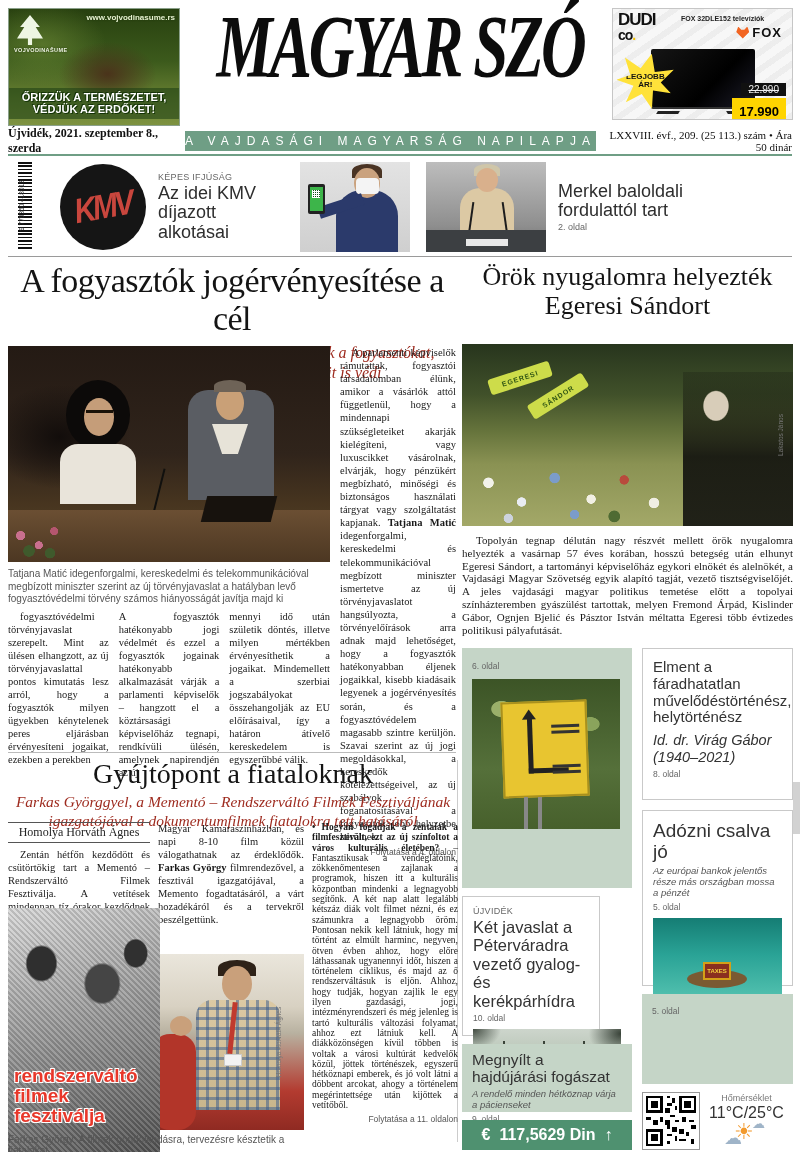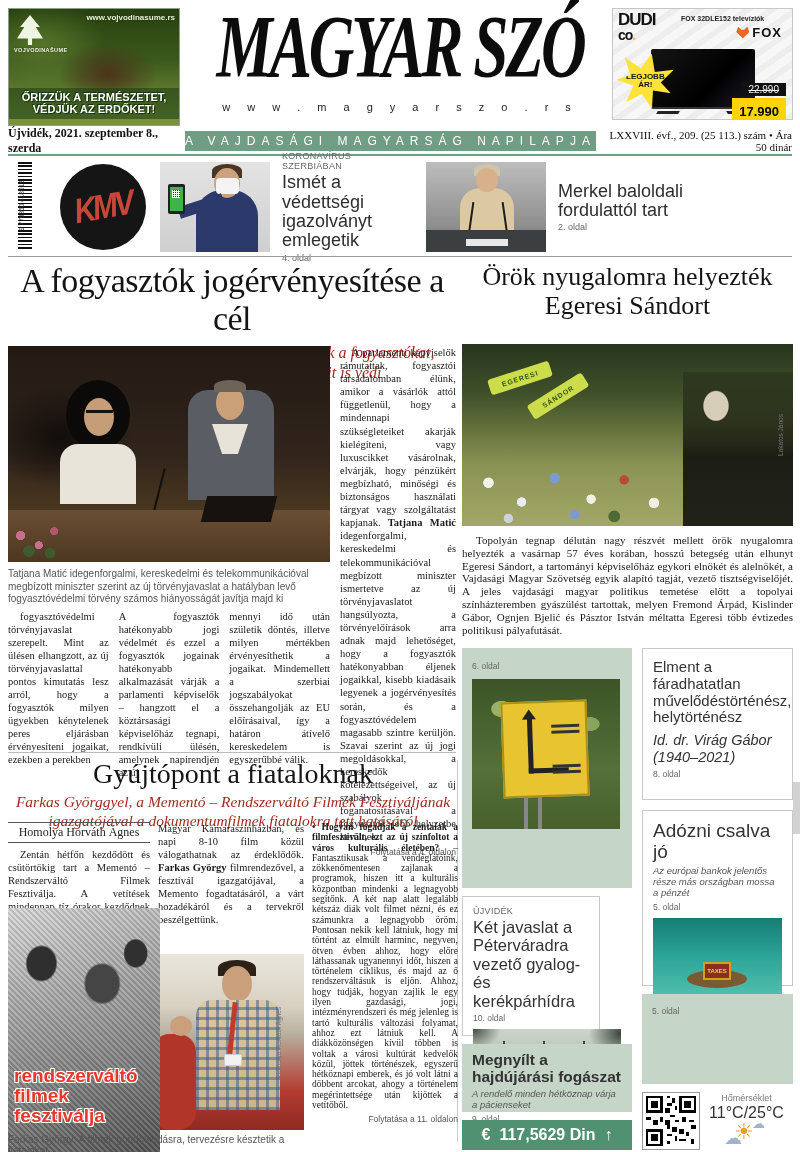--- a/index.html
+++ b/index.html
@@ -204,21 +204,21 @@
   .box-bridge { left:0; top:248px; width:138px; height:140px; padding:9px 10px; }
   .box-bridge .t { font-size:16.5px; }
   .bridge-photo { margin-top:6px; width:148px; height:46px; position:relative; overflow:hidden;
     background:
       radial-gradient(40px 30px at 0% 0%, rgba(30,40,30,.8), transparent 70%),
       radial-gradient(46px 34px at 100% 10%, rgba(30,40,30,.85), transparent 70%),
       linear-gradient(180deg,#cdd5cc,#a9bba7); }
   .bridge-line { position:absolute; left:0; right:0; top:20px; height:2px; background:#3a4439; }
   .bridge-post { position:absolute; top:12px; width:2px; height:10px; background:#3a4439; }
   .box-dental { left:0; top:396px; width:170px; height:68px; padding:7px 10px; }
-  .box-dental .t { font-size:15.5px;font-weight:bold; }
+  .box-dental .t { font-size:15.5px; }
   .euro-bar { left:0; top:472px; width:170px; height:30px; background:#4f9170; color:#fff; display:flex; align-items:center; justify-content:center; gap:9px; font:bold 16px "Liberation Sans",sans-serif; }
   .box-virag { left:180px; top:0; width:151px; height:152px; padding:10px; }
   .box-virag .t { font-size:15px; }
   .virag-name { font:italic 14.5px "Liberation Sans",sans-serif; color:#333; line-height:1.15; margin-top:6px; }
   .box-tax { left:180px; top:162px; width:151px; height:176px; padding:9px 10px; }
   .box-tax .t { font-size:19px; }
   .tax-photo { margin-top:6px; width:129px; height:82px; position:relative; overflow:hidden;
     background:linear-gradient(180deg,#157d74 0%, #2aa396 45%, #54c2b0 100%); }
   .tax-island { position:absolute; left:34px; bottom:12px; width:60px; height:18px; border-radius:50%; background:#7a5a32; }
   .tax-chest { position:absolute; left:50px; bottom:20px; width:28px; height:18px; background:#8a2f1f; border:2px solid #d4a017; display:flex; align-items:center; justify-content:center; }
@@ -248,21 +248,20 @@
       <div class="eco-brand">VOJVODINAŠUME</div>
     </div>
     <div class="eco-slogan">
       <span>ŐRIZZÜK A TERMÉSZETET,</span><br>
       <span>VÉDJÜK AZ ERDŐKET!</span>
     </div>
   </div>
 
   <div class="abs masthead">
     <div class="mast-title">MAGYAR SZÓ</div>
-    <div class="mast-site">w w w . m a g y a r s z o . r s</div>
   </div>
 
   <div class="abs tv-ad">
     <div class="dudi">
       <span>DUDI</span><br>
       <span class="co">co</span><span class="co dot">.</span>
     </div>
     <div class="tv-product">FOX 32DLE152 televíziók</div>
     <div class="fox-wrap">
       <div class="fox-head"></div>
@@ -287,34 +286,33 @@
   <div class="abs green-rule"></div>
 
   <div class="abs teasers">
     <div class="barcode-wrap">
       <div class="barcode"></div>
       <div class="barcode-num">9 770350 418013</div>
     </div>
     <div class="kmv-circle">
         <span>KMV</span>
       </div>
+    <div class="teaser-text">
+      <div class="kicker">KÉPES IFJÚSÁG</div>
+      <div class="teaser-title">Az idei KMV díjazott alkotásai</div>
+    </div>
     <div class="covid-photo">
       <div class="cp-body"></div>
       <div class="cp-hair"></div>
       <div class="cp-head"></div>
       <div class="cp-mask"></div>
       <div class="cp-arm"></div>
       <div class="cp-phone"></div>
       <div class="cp-screen"></div>
       <div class="cp-qr"></div>
-    </div>
-    <div class="teaser-text">
-      <div class="kicker">KORONAVÍRUS SZERBIÁBAN</div>
-      <div class="teaser-title">Ismét a védettségi igazolványt emlegetik</div>
-      <div class="teaser-page">4. oldal</div>
     </div>
     <div class="merkel-photo">
       <div class="mk-body"></div>
       <div class="mk-hair"></div>
       <div class="mk-head"></div>
       <div class="mk-mic"></div>
       <div class="mk-mic mk-mic2"></div>
       <div class="mk-podium"></div>
       <div class="mk-sign"></div>
     </div>

